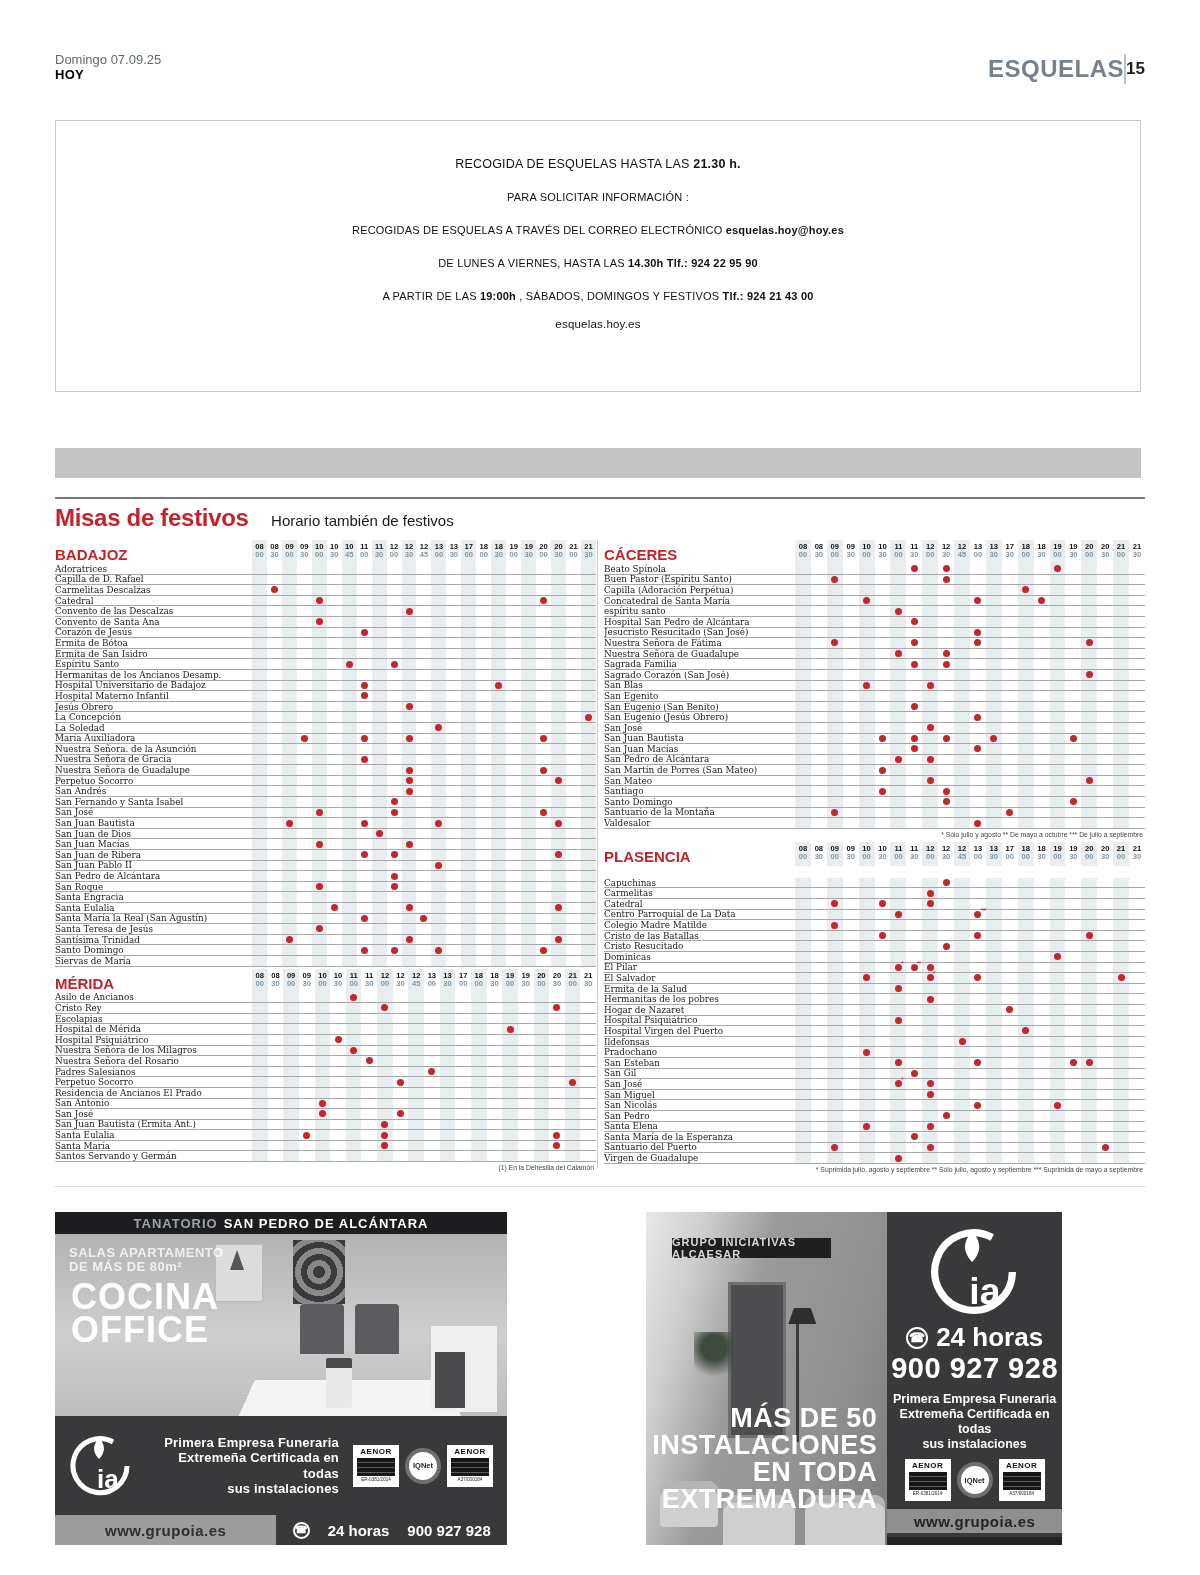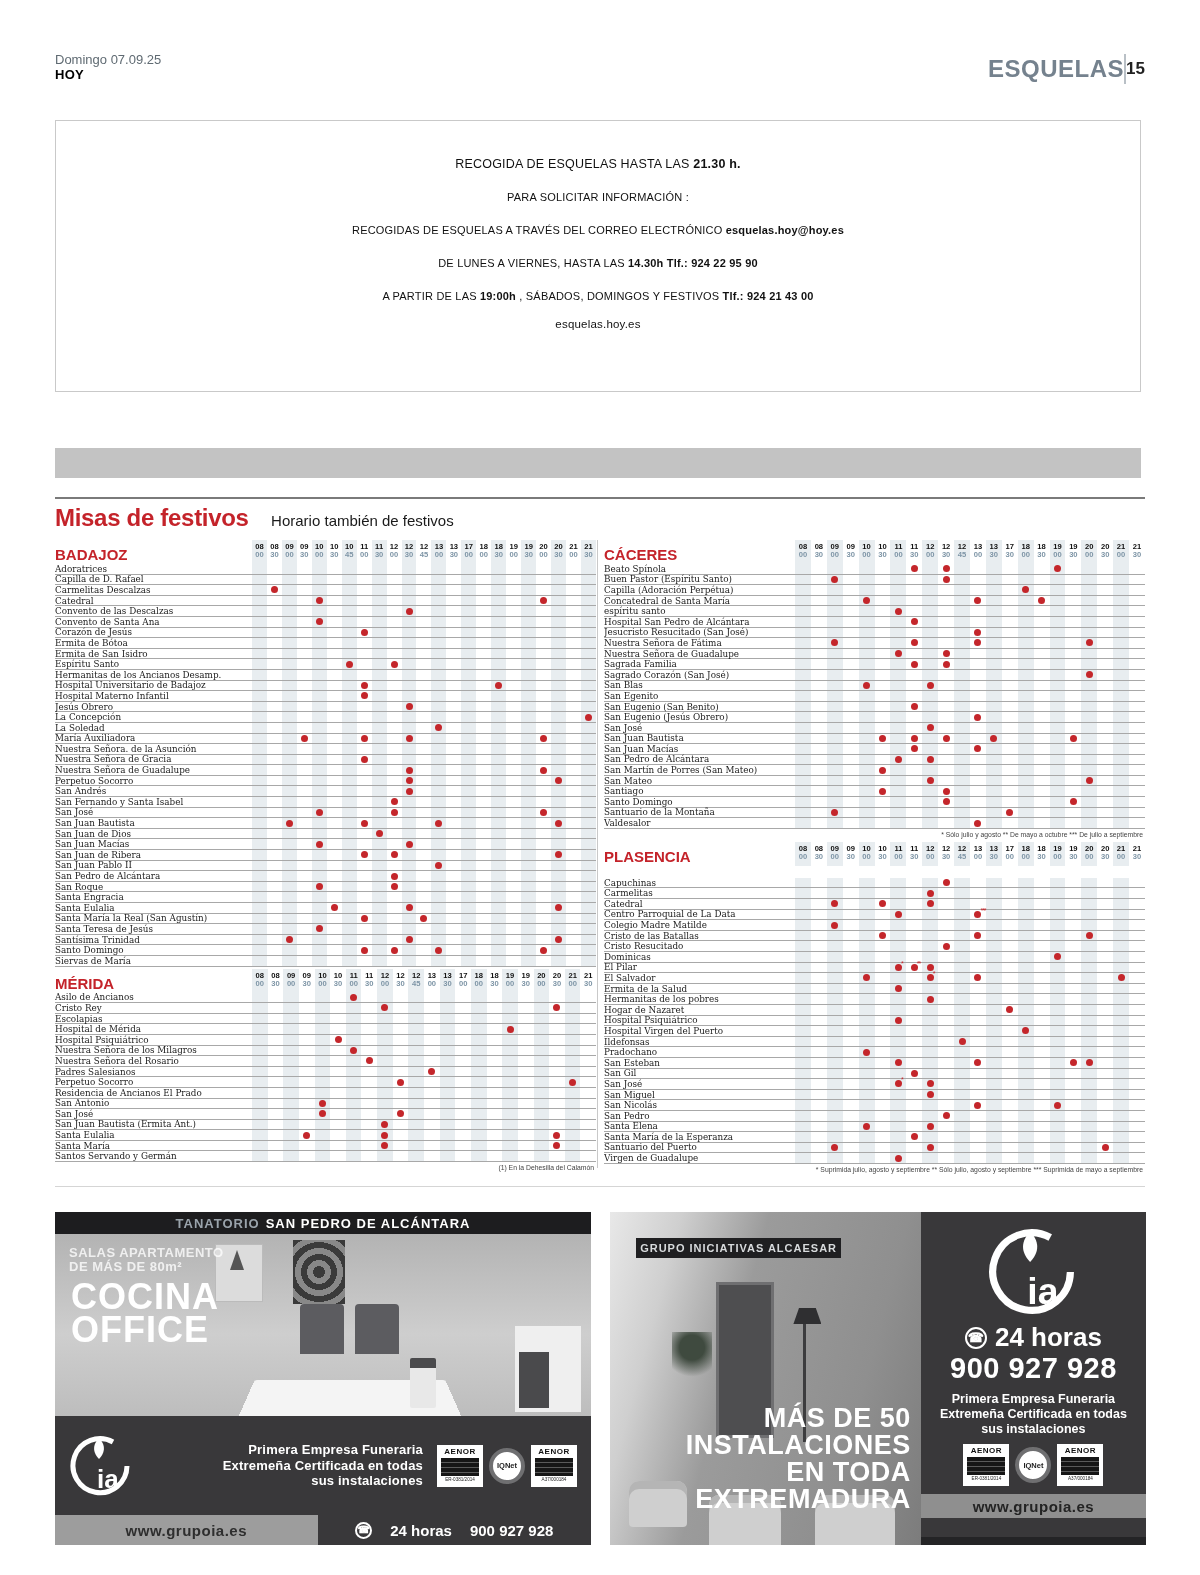--- a/index.html
+++ b/index.html
@@ -45,21 +45,21 @@
   .tcell{flex:1;position:relative;height:100%;text-align:center;}
   .tcell.stripe{background:#e8edf0;}
   .tcell.h b{display:block;font-size:7.6px;font-weight:700;color:#111;line-height:8px;margin-top:3px;}
   .tcell.h i{display:block;font-style:normal;font-size:7.6px;font-weight:700;color:#7e95a6;line-height:8px;}
   .dot{position:absolute;left:50%;top:50%;width:7px;height:7px;margin:-3.5px 0 0 -3.5px;border-radius:50%;background:#c4262b;}
   .dot sup{position:absolute;left:6px;top:-4px;font-size:7px;color:#c4262b;letter-spacing:-1px;}
   .tfoot{font-size:6.8px;color:#444;text-align:right;padding:2px 2px 0 0;height:9px;}
   .spacer{height:12px;}
 
   
-  .ad{position:absolute;top:1212px;width:536px;height:333px;}
+  .ad{position:absolute;top:1212px;width:452px;height:333px;}
   .ad.leftad{left:55px;}
   .ad.rightad{left:610px;}
 
   .ad-banner{height:22px;background:#1d1d1f;display:flex;align-items:center;justify-content:center;font-size:13px;font-weight:800;letter-spacing:1px;color:#fff;}
   .ad-banner .pre{color:#9aa3ab;margin-right:6px;font-weight:700;}
 
   .ad-photo{position:relative;height:182px;background:linear-gradient(180deg,#b3b3b3 0%,#cecece 55%,#bdbdbd 100%);overflow:hidden;}
   .ov-small{position:absolute;left:14px;top:12px;font-size:13px;font-weight:800;color:rgba(255,255,255,.78);line-height:14px;letter-spacing:.5px;}
   .ov-big{position:absolute;left:16px;top:46px;font-size:36px;font-weight:800;color:#fff;line-height:33px;letter-spacing:1px;}
   .ph-table{position:absolute;left:190px;bottom:-18px;width:210px;height:64px;background:#f4f4f4;transform:perspective(200px) rotateX(40deg);border-radius:4px;}
@@ -79,21 +79,21 @@
   .badge-aenor .ab{width:38px;height:18px;background:#161616;margin:2px auto 1px;background-image:repeating-linear-gradient(180deg,#161616 0 4px,#5a5a5a 4px 5px);}
   .badge-aenor .ac{font-size:4.6px;color:#222;}
   .badge-iq{width:36px;height:36px;border-radius:50%;background:#fff;border:4px solid #6f6f71;box-sizing:border-box;display:flex;align-items:center;justify-content:center;font-size:7.5px;font-weight:800;color:#222;}
 
   .ad-footer{height:30px;display:flex;}
   .ad-footer .fw{width:49%;background:#9d9d9d;display:flex;align-items:center;justify-content:center;font-size:15px;font-weight:800;color:#2e2e2e;letter-spacing:.5px;}
   .ad-footer .fp{width:51%;background:#39383a;display:flex;align-items:center;justify-content:center;gap:18px;font-size:15px;font-weight:800;color:#fff;}
   .phone-ico{display:inline-flex;width:17px;height:17px;border:2px solid #fff;border-radius:50%;align-items:center;justify-content:center;font-size:10px;line-height:1;color:#fff;box-sizing:border-box;}
 
   
-  .rad{display:flex;height:333px;}
+  .rad{display:flex;height:333px;margin-left:36px;}
   .rad-photo{position:relative;width:58%;background:linear-gradient(105deg,#e8e8e8 0%,#cfcfcf 18%,#9b9b9b 40%,#8f8f8f 75%,#7c7c7c 100%);overflow:hidden;}
   .rad-banner{position:absolute;left:26px;top:26px;width:66%;height:20px;background:#1f1f21;display:flex;align-items:center;justify-content:center;font-size:11px;font-weight:800;letter-spacing:1px;color:#d8dbdd;}
   .rad-big{position:absolute;right:10px;bottom:32px;text-align:right;color:#fff;font-size:27px;font-weight:800;line-height:27px;letter-spacing:.5px;}
   .r-doors{position:absolute;left:34%;top:70px;width:52px;height:150px;background:#4e4e50;border:3px solid #6f6f71;}
   .r-plant{position:absolute;left:20%;top:120px;width:40px;height:52px;background:radial-gradient(circle at 50% 30%,#3f4a3f 30%,transparent 70%);}
   .r-lampline{position:absolute;left:62%;top:110px;width:3px;height:120px;background:#3c3c3e;}
   .r-lamphead{position:absolute;left:59%;top:96px;width:28px;height:16px;background:#2f2f31;clip-path:polygon(0 100%,100% 100%,80% 0,20% 0);}
   .r-chair{position:absolute;width:58px;height:46px;background:#cfcfcf;border-radius:10px 10px 4px 4px;box-shadow:inset 0 8px 0 #b5b5b5;}
   .rad-panel{width:42%;background:#39383a;color:#fff;text-align:center;display:flex;flex-direction:column;align-items:center;box-sizing:border-box;padding-top:14px;}
   .rad-hours{font-size:26px;font-weight:800;display:flex;align-items:center;gap:8px;margin-top:4px;}

